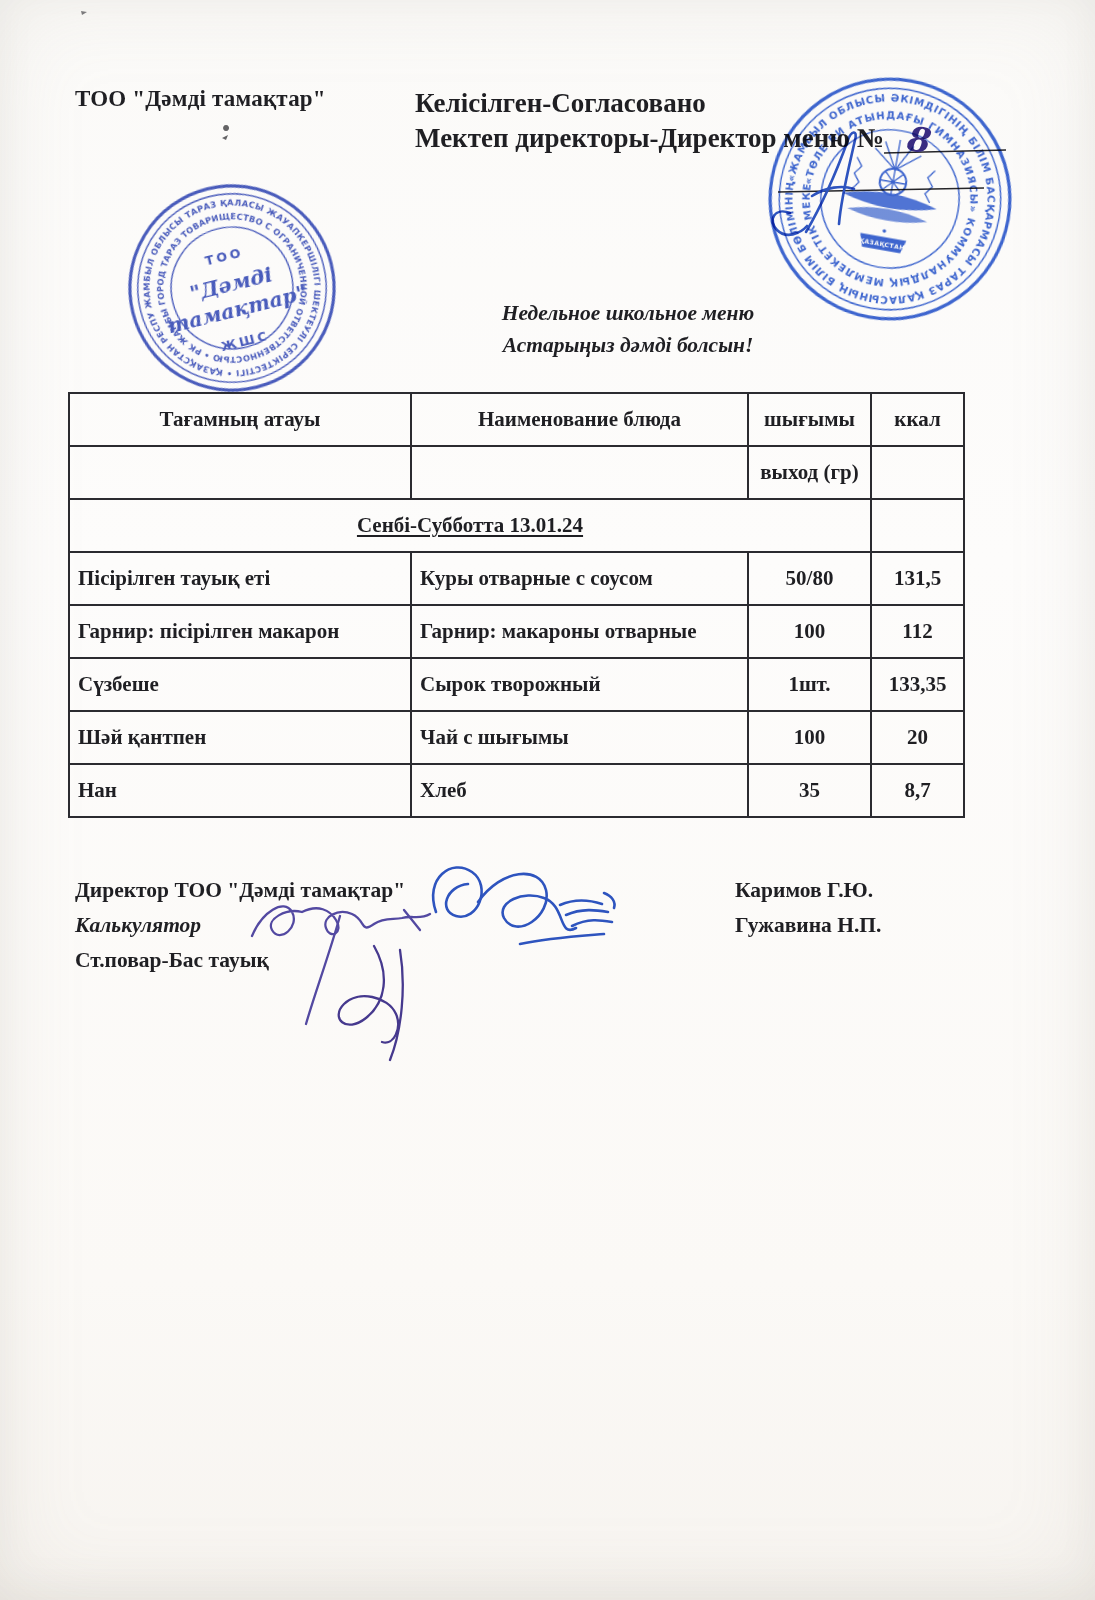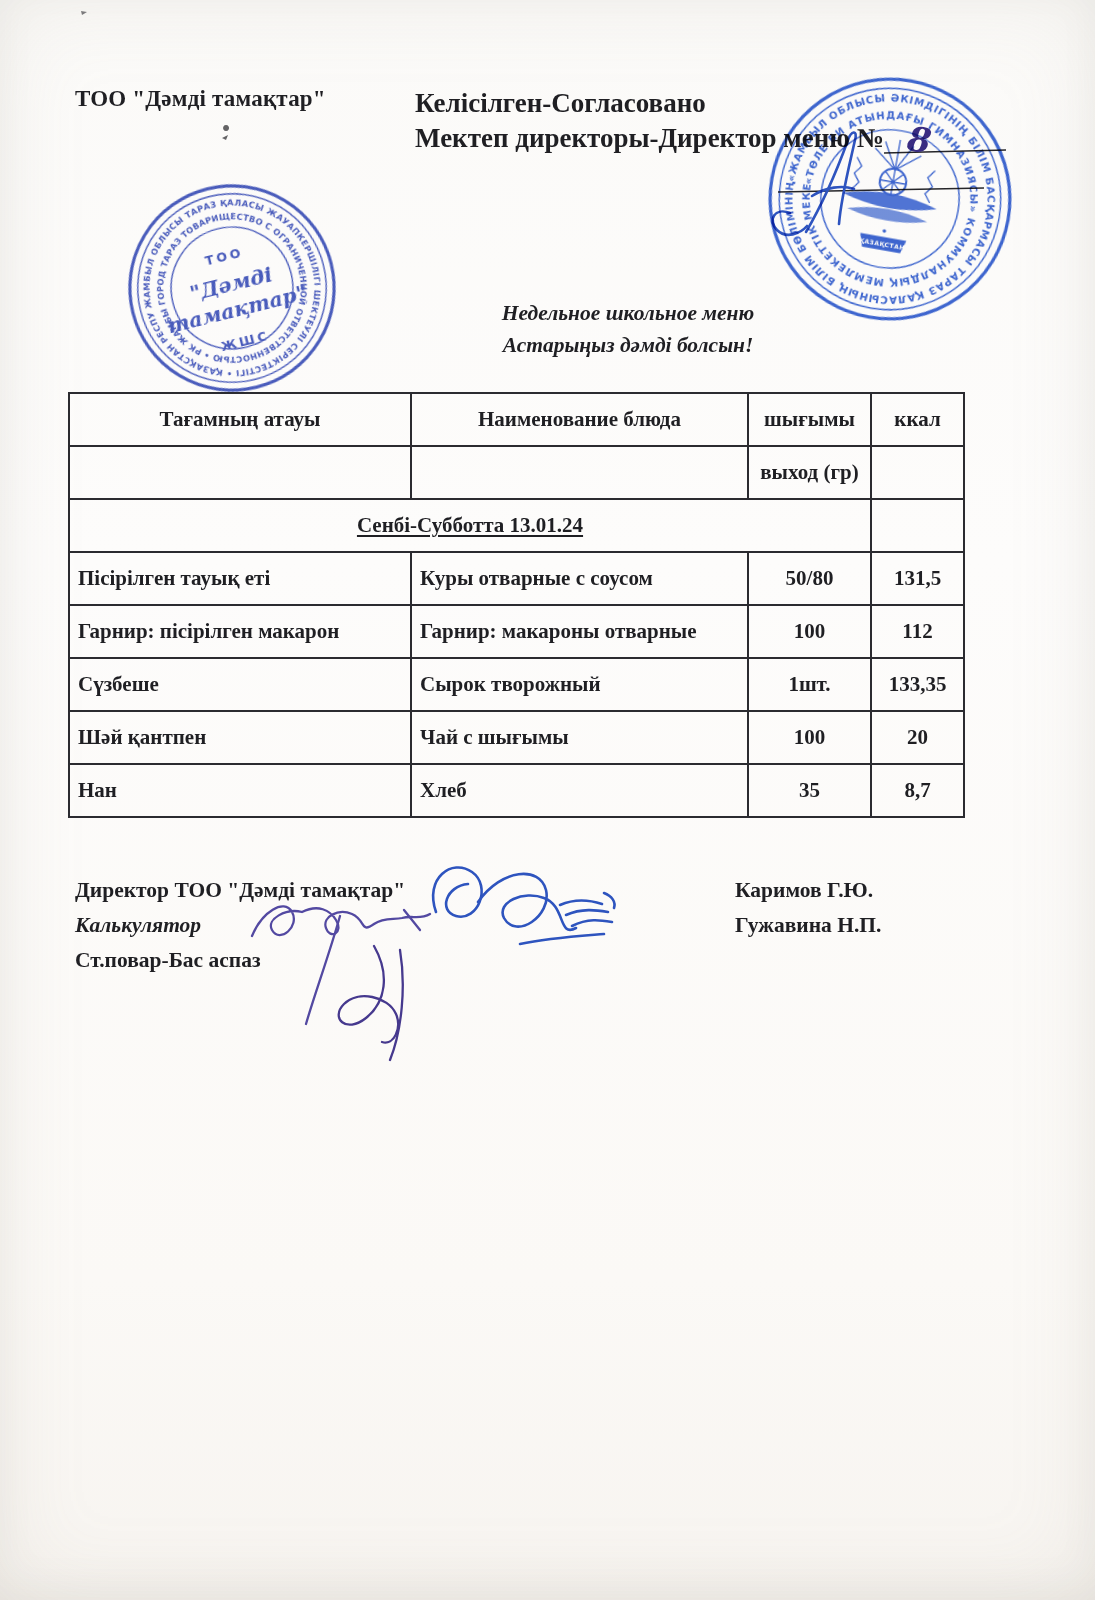--- a/index.html
+++ b/index.html
@@ -122,21 +122,21 @@
         <td>Хлеб</td>
         <td class="c">35</td>
         <td class="c">8,7</td>
       </tr>
     </tbody>
   </table>
 
 
   <div class="abs sig-title" style="top:878px;">Директор ТОО "Дәмді тамақтар"</div>
   <div class="abs sig-title" style="top:913px;font-style:italic;">Калькулятор</div>
-  <div class="abs sig-title" style="top:948px;">Ст.повар-Бас аспаз</div>
+  <div class="abs sig-title" style="top:948px;">Ст.повар-Бас тауық</div>
   <div class="abs sig-name" style="top:878px;">Каримов Г.Ю.</div>
   <div class="abs sig-name" style="top:913px;">Гужавина Н.П.</div>
 
   <svg class="abs stamp stamp-left" viewBox="0 0 220 220">
     <defs>
       <path id="lsOuter" d="M 26,110 a 84,84 0 1,1 168,0 a 84,84 0 1,1 -168,0"></path>
       <path id="lsInner" d="M 40,110 a 70,70 0 1,1 140,0 a 70,70 0 1,1 -140,0"></path>
     </defs>
     <circle cx="110" cy="110" r="104" class="ringL w3"></circle>
     <circle cx="110" cy="110" r="96" class="ringL w15"></circle>

